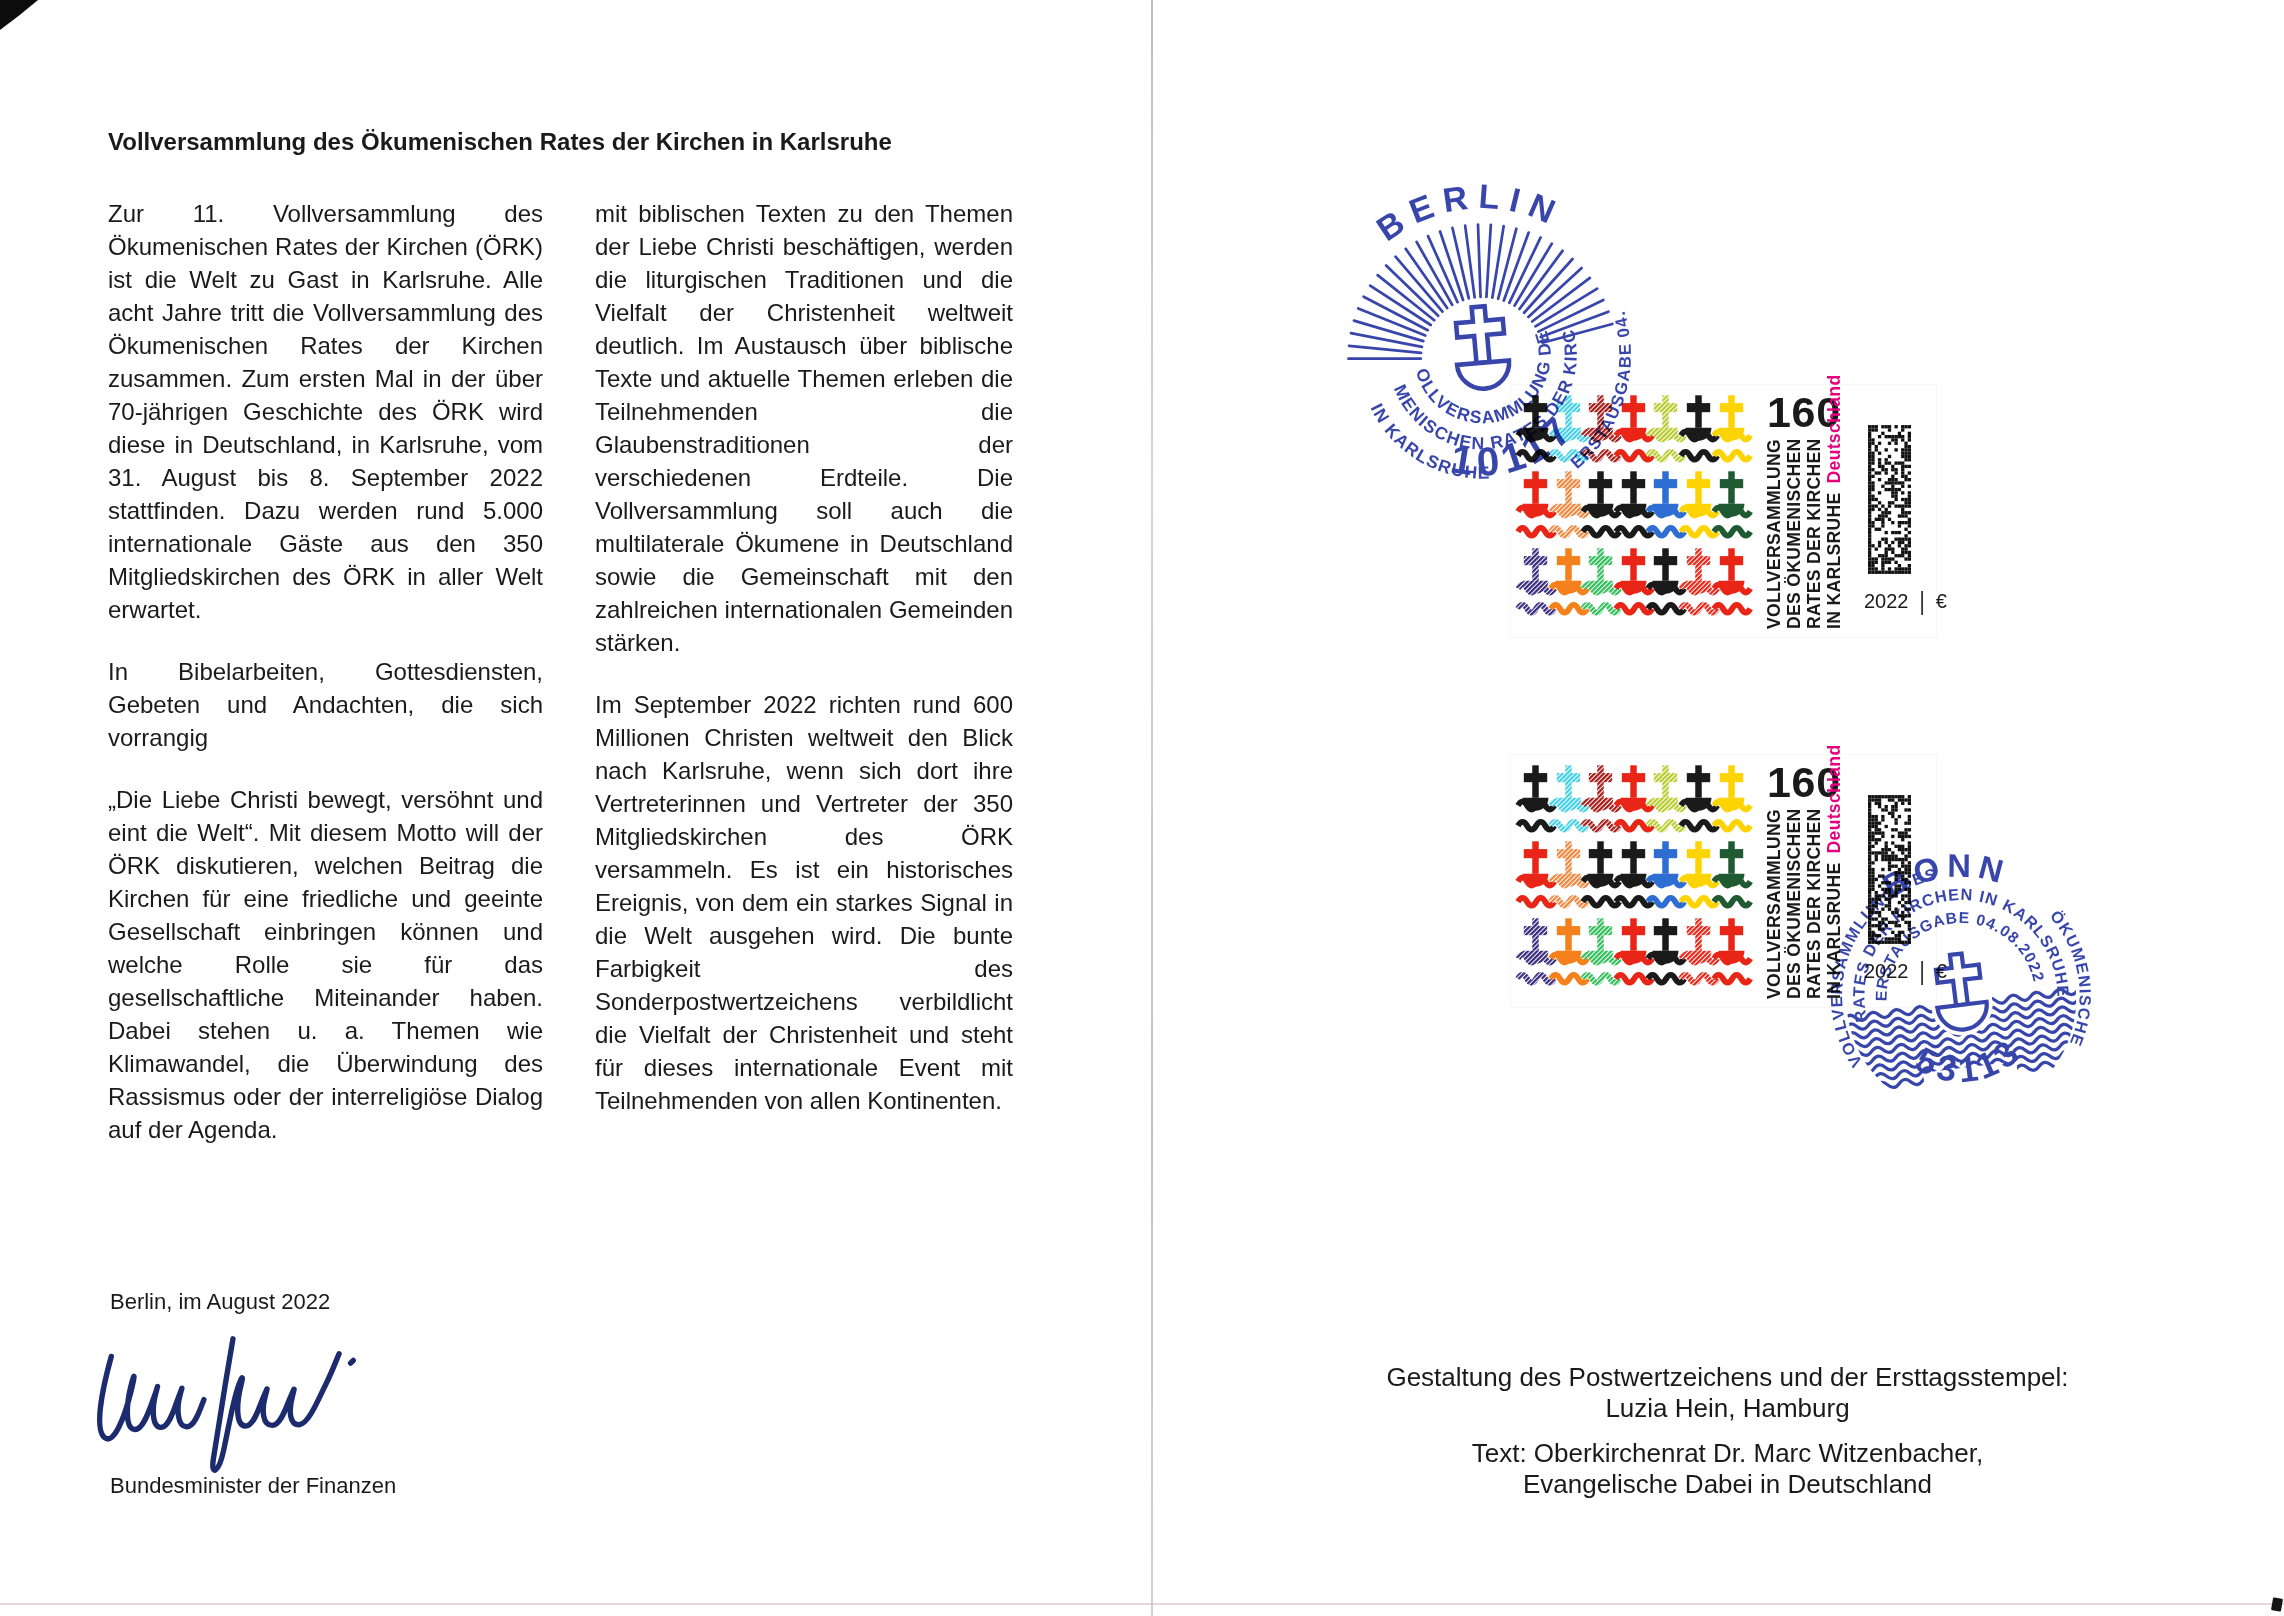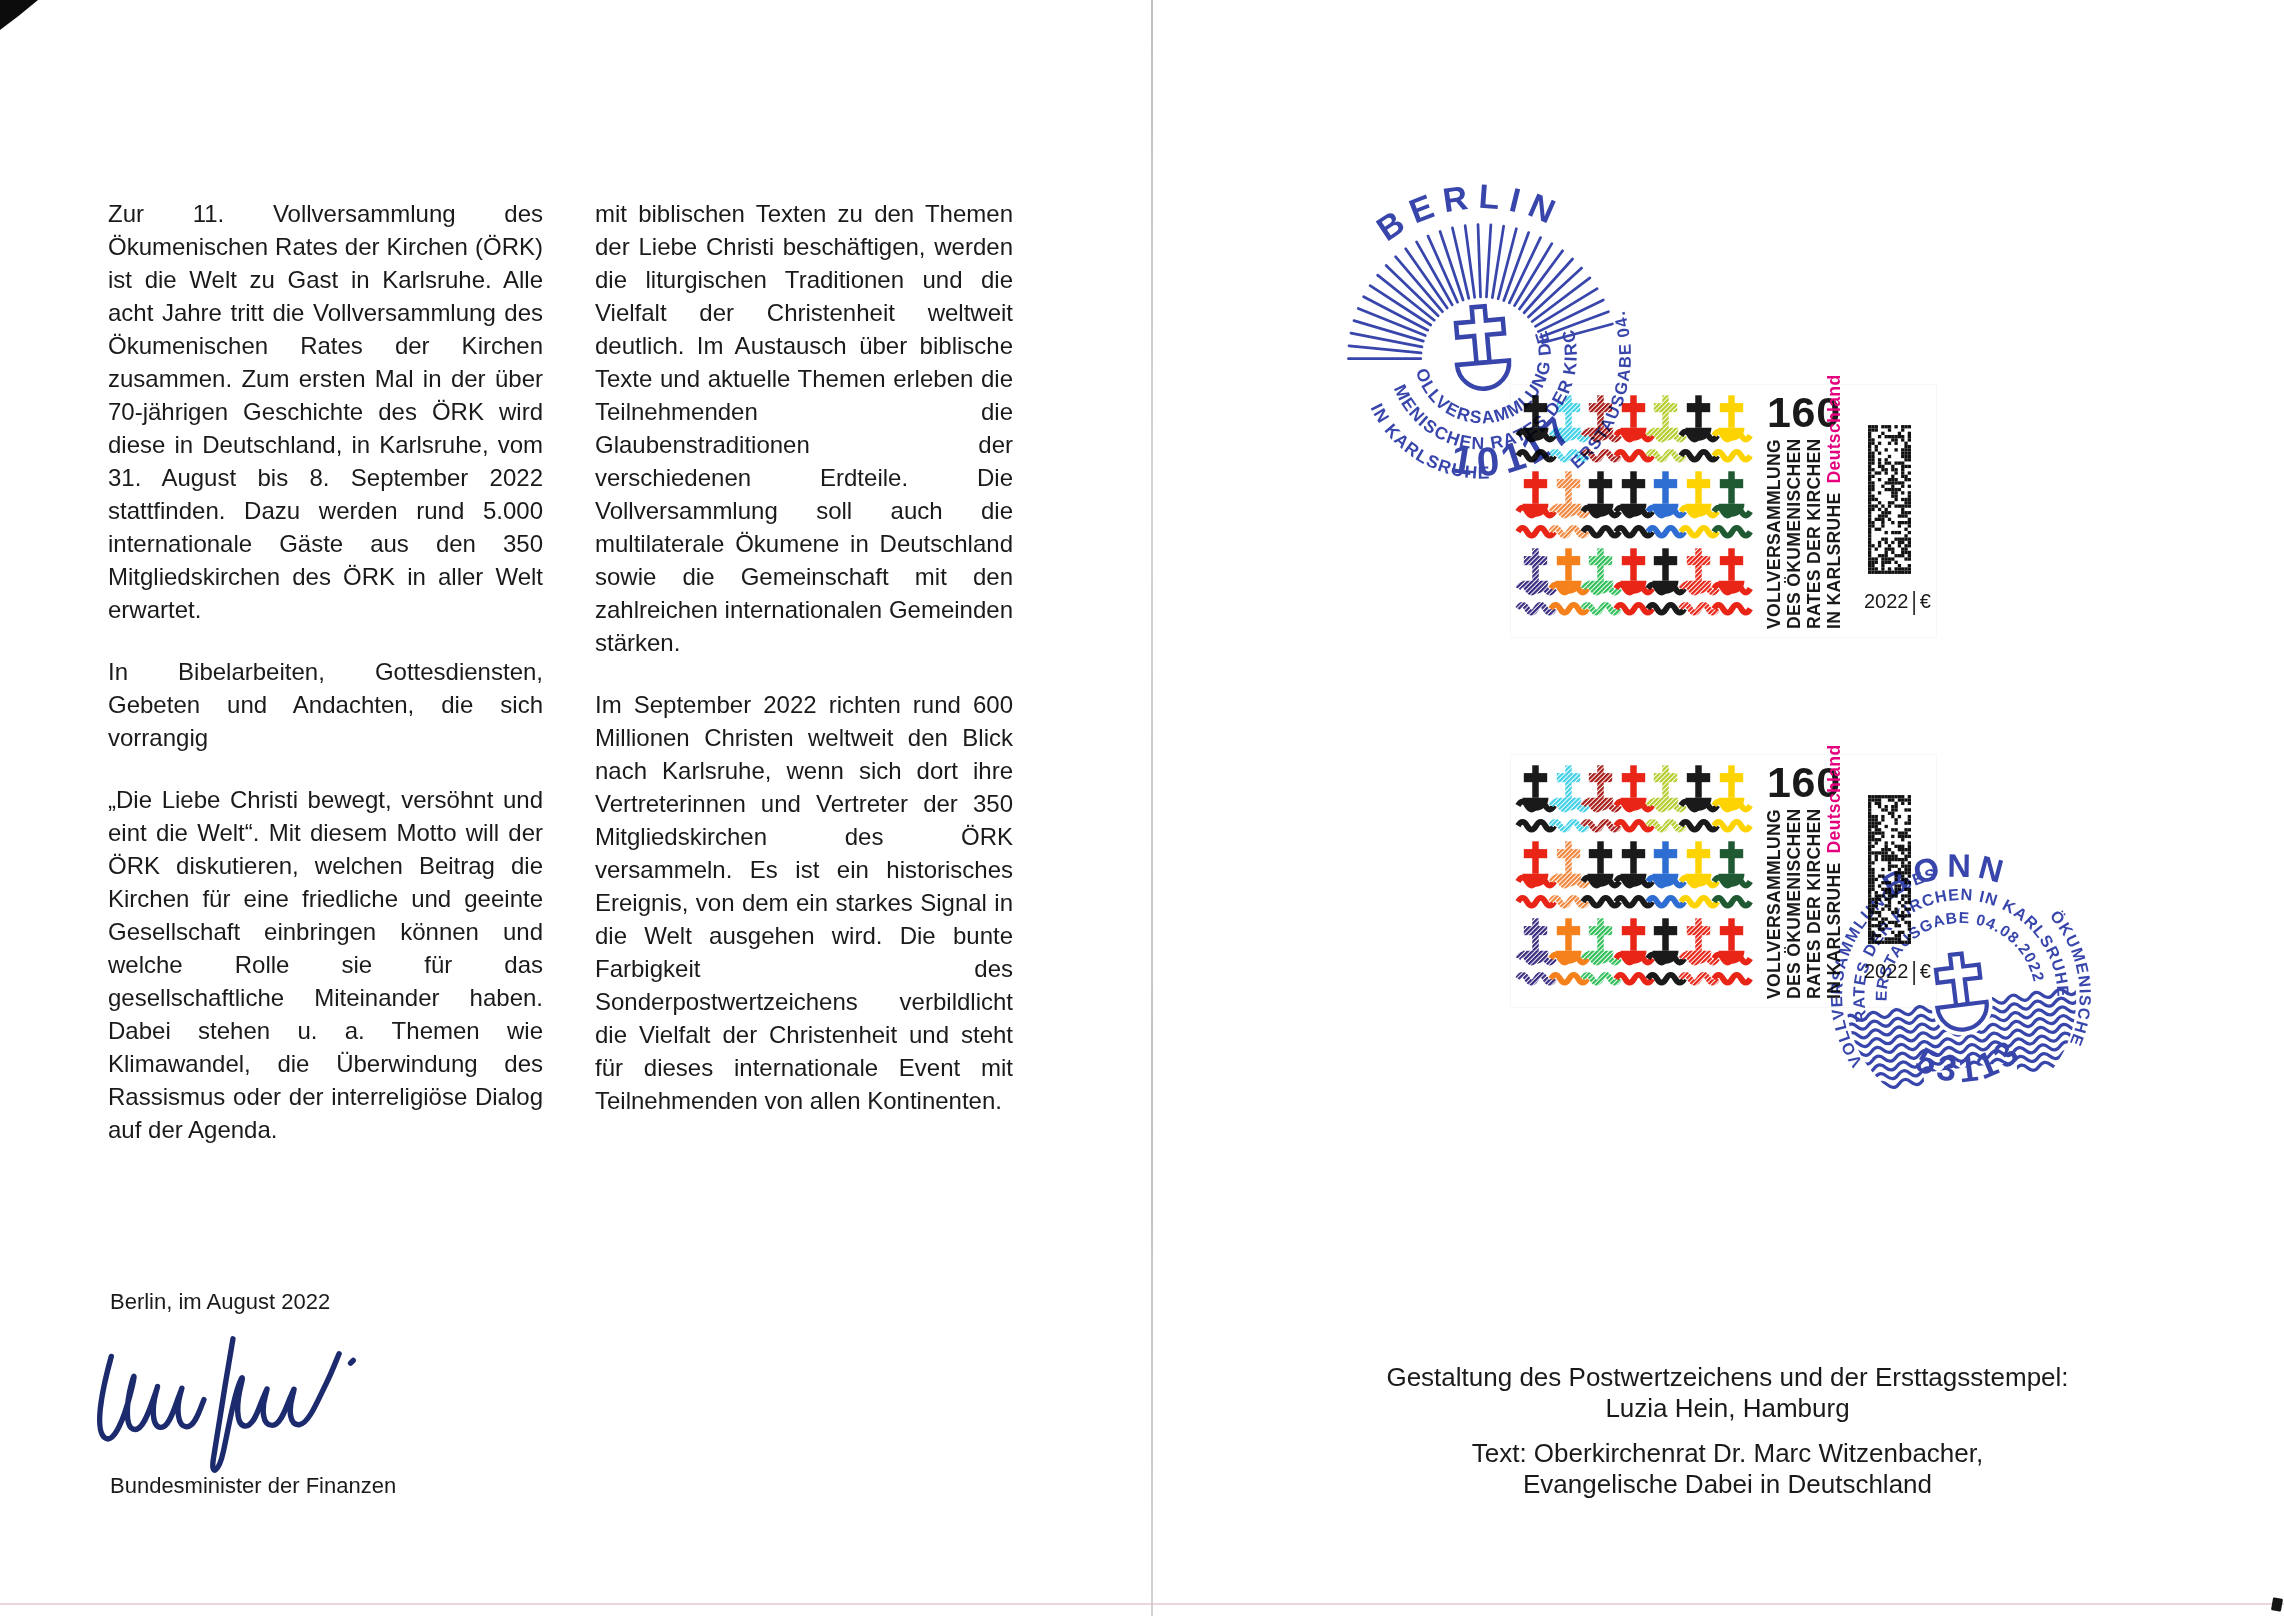--- a/index.html
+++ b/index.html
@@ -35,21 +35,21 @@
   .stamp-2{left:1511px;top:755px;}
   .stamp-grid{position:absolute;left:7.8px;top:9px;width:229px;height:229px;}
   .wcc-icon{position:absolute;width:33px;height:76px;overflow:visible;}
   .stamp-value{position:absolute;left:256px;top:2.6px;font-size:43px;font-weight:700;letter-spacing:0.7px;text-align:center;}
   .stamp-title{position:absolute;left:253px;top:244px;width:198px;transform-origin:0 0;
                transform:rotate(-90deg);font-size:17.6px;font-weight:700;line-height:20px;
                letter-spacing:0.3px;white-space:nowrap;}
   .country{margin-left:9px;color:#e5007d;}
   .matrix{position:absolute;left:357px;top:40px;width:43px;height:149px;}
   .matrix rect{fill:#111;}
-  .stamp-year{position:absolute;left:353px;top:205px;font-size:20px;display:flex;gap:3px;}
+  .stamp-year{position:absolute;left:353px;top:205px;font-size:20px;display:flex;gap:11px;}
   .stamp-year .bar{font-weight:400;transform:scaleY(1.25);}
   
   .postmark{position:absolute;mix-blend-mode:multiply;opacity:.94;overflow:visible;}
   .berlin{left:1289px;top:184px;width:391px;height:378px;}
   .bonn{left:1824px;top:860px;width:274px;height:274px;}
   .postmark text{font-weight:700;fill:var(--pm,#2b3aa6);}
   .postmark .rays line{stroke:var(--pm,#2b3aa6);stroke-width:4.2;stroke-linecap:round;}
   .postmark .boat path{fill:#fff;stroke:var(--pm,#2b3aa6);}
   .postmark .boat .halo{stroke:#fff;}
   .bonn .waves path{fill:none;stroke:var(--pm,#2b3aa6);stroke-width:5;stroke-linecap:round;}
@@ -57,20 +57,21 @@
 </head>
 <body>
 
 <div class="page">
 
   <div class="corner-tl"></div>
   <div class="fold"></div>
   <div class="bottom-line"></div>
   <div class="corner-br"></div>
 
+  <h1 class="title">Vollversammlung des Ökumenischen Rates der Kirchen in Karlsruhe</h1>
 
   <div class="col col1">
     <p>Zur 11. Vollversammlung des Ökumenischen Rates der Kirchen (ÖRK) ist die Welt zu Gast in Karlsruhe. Alle acht Jahre tritt die Vollversammlung des Ökumenischen Rates der Kirchen zusammen. Zum ersten Mal in der über 70-jährigen Geschichte des ÖRK wird diese in Deutschland, in Karlsruhe, vom 31. August bis 8. September 2022 stattfinden. Dazu werden rund 5.000 internationale Gäste aus den 350 Mitgliedskirchen des ÖRK in aller Welt erwartet.</p>
     <p>In Bibelarbeiten, Gottesdiensten, Gebeten und Andachten, die sich vorrangig</p>
     <p>„Die Liebe Christi bewegt, versöhnt und eint die Welt“. Mit diesem Motto will der ÖRK diskutieren, welchen Beitrag die Kirchen für eine friedliche und geeinte Gesellschaft einbringen können und welche Rolle sie für das gesellschaftliche Miteinander haben. Dabei stehen u. a. Themen wie Klimawandel, die Überwindung des Rassismus oder der interreligiöse Dialog auf der Agenda.</p>
   </div>
   <div class="col col2">
     <p>mit biblischen Texten zu den Themen der Liebe Christi beschäftigen, werden die liturgischen Traditionen und die Vielfalt der Christenheit weltweit deutlich. Im Austausch über biblische Texte und aktuelle Themen erleben die Teilnehmenden die Glaubenstraditionen der verschiedenen Erdteile. Die Vollversammlung soll auch die multilaterale Ökumene in Deutschland sowie die Gemeinschaft mit den zahlreichen internationalen Gemeinden stärken.</p>
     <p>Im September 2022 richten rund 600 Millionen Christen weltweit den Blick nach Karlsruhe, wenn sich dort ihre Vertreterinnen und Vertreter der 350 Mitgliedskirchen des ÖRK versammeln. Es ist ein historisches Ereignis, von dem ein starkes Signal in die Welt ausgehen wird. Die bunte Farbigkeit des Sonderpostwertzeichens verbildlicht die Vielfalt der Christenheit und steht für dieses internationale Event mit Teilnehmenden von allen Kontinenten.</p>
   </div>

